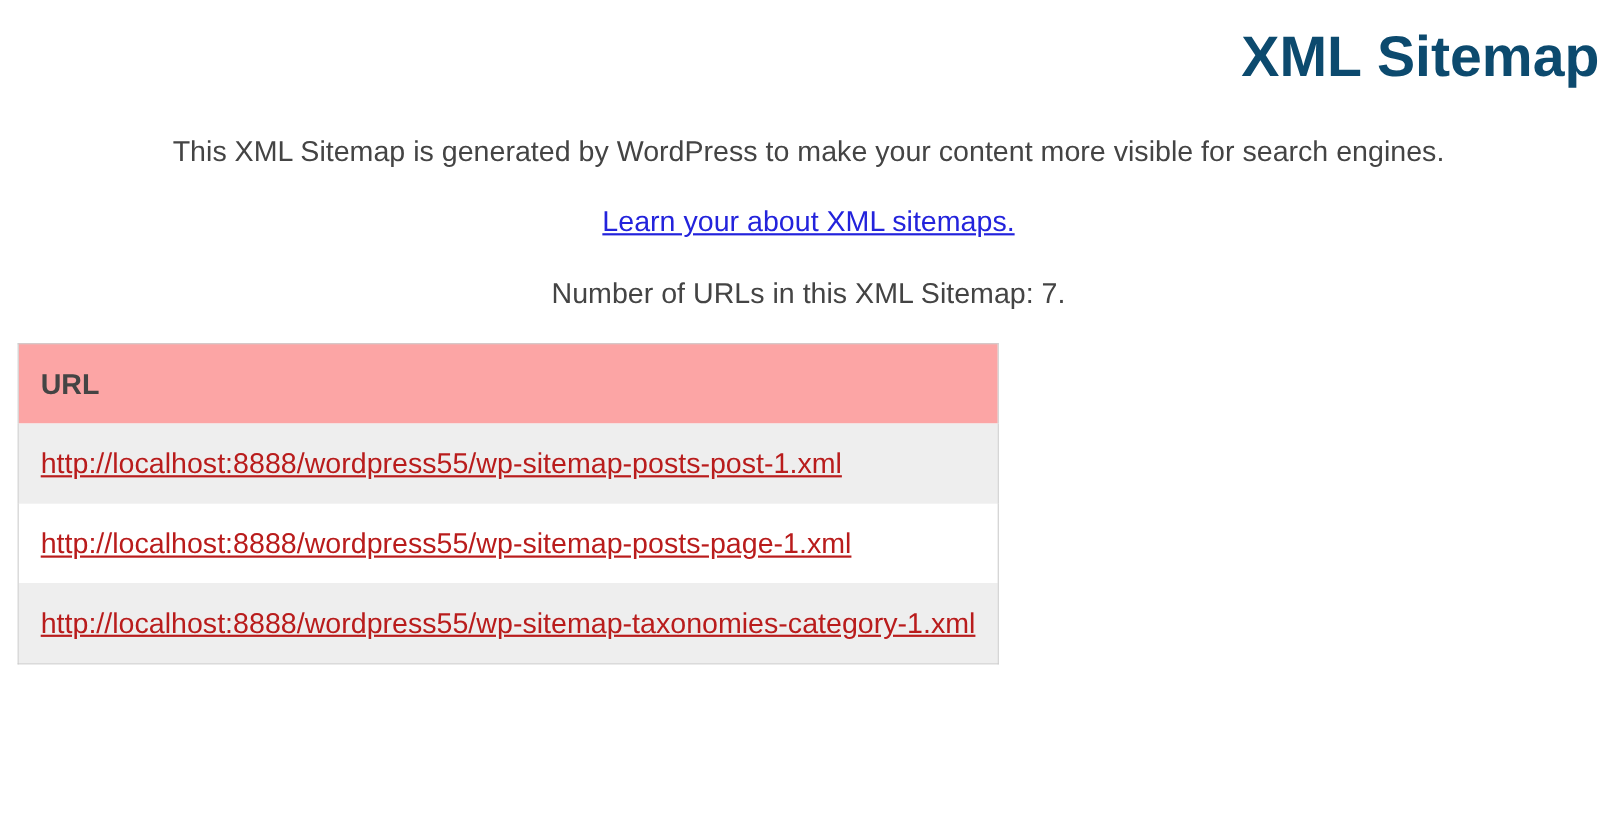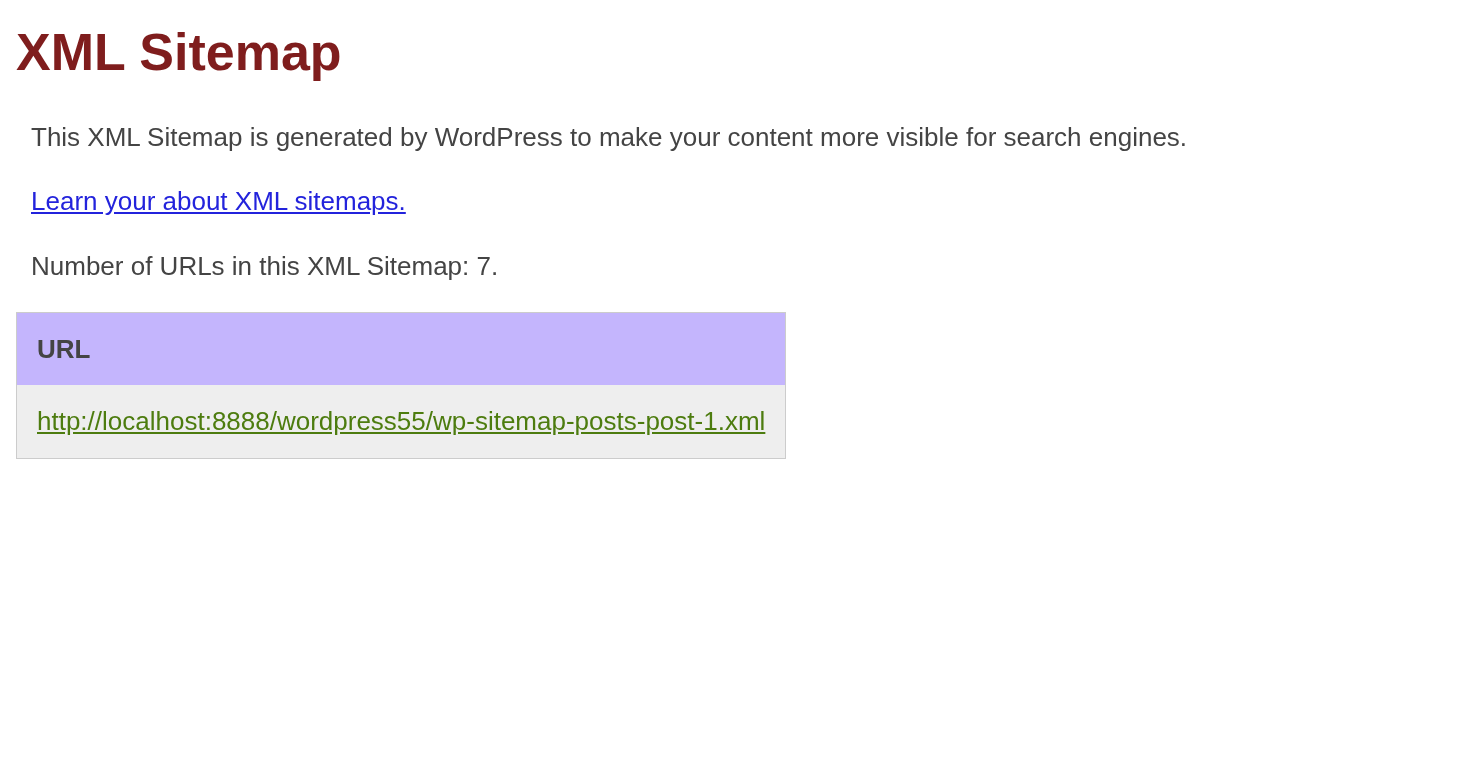--- a/index.html
+++ b/index.html
@@ -11,53 +11,55 @@
       padding: 16px;
       color: #444;
       font-size: 26px;
       line-height: 1.4;
       background: #fff;
     }
     h1 {
       font-size: 52px;
       font-weight: 700;
       margin: 0 0 30px 0;
-      color: #7f1d1d;
+      color: #0c4a6e;
+      text-align: right;
     }
     p {
-      margin: 0 0 28px 15px;
+      margin: 0 0 28px 0;
       color: #444;
+      text-align: center;
     }
     a {
       color: #2323dc;
       text-decoration: underline;
     }
     table {
       border-collapse: collapse;
       border: 1px solid #ccc;
       margin-top: 10px;
     }
     th, td {
       text-align: left;
       padding: 18px 20px;
       font-size: 26px;
     }
     th {
       font-weight: 700;
       color: #444;
-      background: #c4b5fd;
+      background: #fca5a5;
     }
     tbody tr:nth-child(odd) td {
       background: #eee;
     }
     tbody tr:nth-child(even) td {
       background: #fff;
     }
     td a {
-      color: #4d7c0f;
+      color: #b91c1c;
     }
   </style>
 </head>
 <body>
 
 <h1>XML Sitemap</h1>
 
 <p>This XML Sitemap is generated by WordPress to make your content more visible for search engines.</p>
 
 <p>
@@ -69,14 +71,20 @@
 <table>
   <thead>
     <tr>
       <th>URL</th>
     </tr>
   </thead>
   <tbody>
     <tr>
       <td><a href="#">http://localhost:8888/wordpress55/wp-sitemap-posts-post-1.xml</a></td>
     </tr>
+    <tr>
+      <td><a href="#">http://localhost:8888/wordpress55/wp-sitemap-posts-page-1.xml</a></td>
+    </tr>
+    <tr>
+      <td><a href="#">http://localhost:8888/wordpress55/wp-sitemap-taxonomies-category-1.xml</a></td>
+    </tr>
   </tbody>
 </table>
 
 </body></html>

